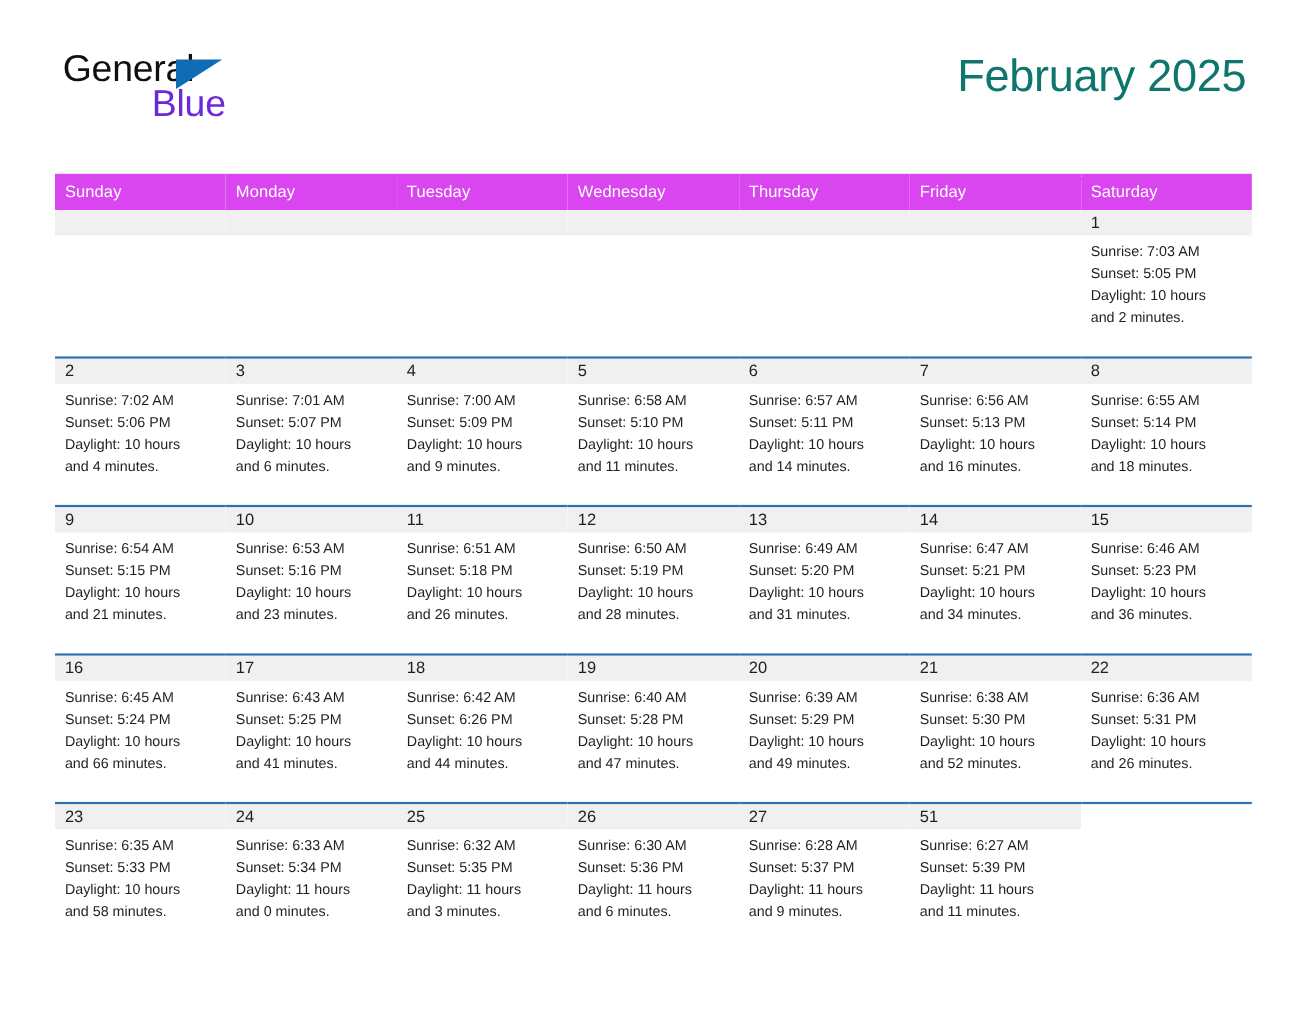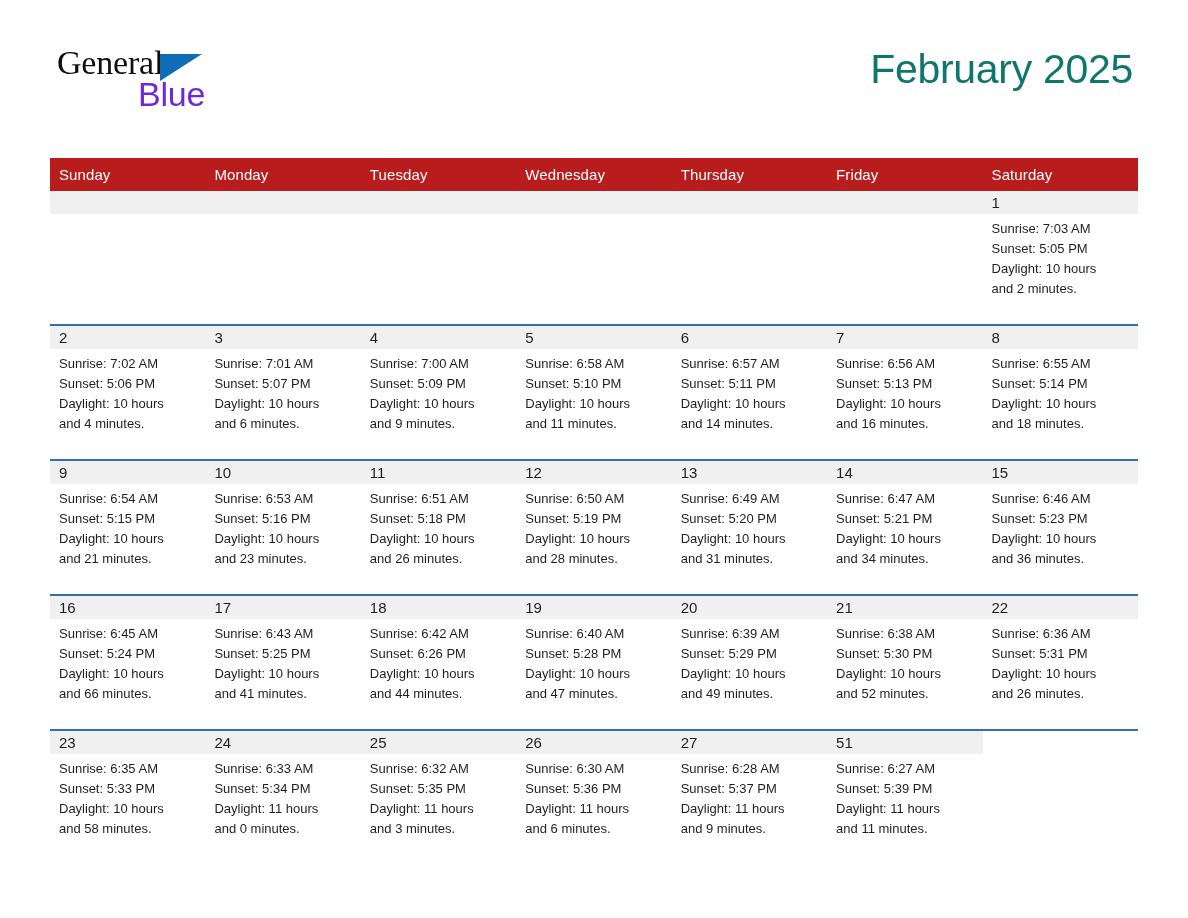--- a/index.html
+++ b/index.html
@@ -34,21 +34,21 @@
     width: 260px;
     height: 76px;
   }
   .logo-general {
     position: absolute;
     left: 0;
     top: 0;
     font-size: 34px;
     letter-spacing: -0.2px;
     color: #0f0f0f;
-    font-family: Liberation Serif, serif;
+    font-family: Liberation Sans, sans-serif;
   }
   .logo-tri {
     position: absolute;
     left: 103px;
     top: 10px;
     width: 0;
     height: 0;
     border-left: 42px solid #0f6cb5;
     border-bottom: 27px solid transparent;
     border-top: 0 solid transparent;
@@ -87,21 +87,21 @@
   
   .calendar {
     position: absolute;
     left: 50px;
     top: 158px;
     width: 1088px;
     border-collapse: collapse;
     table-layout: fixed;
   }
   .calendar th {
-    background: #b91c1c;
+    background: #d946ef;
     color: #ffffff;
     font-size: 15px;
     font-weight: normal;
     text-align: left;
     padding: 8px 0 8px 9px;
     height: 14px;
     letter-spacing: 0.1px;
   }
   .calendar td {
     vertical-align: top;

